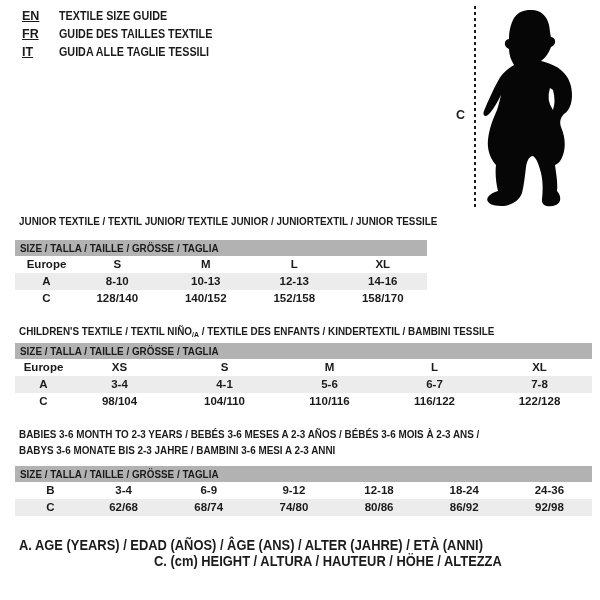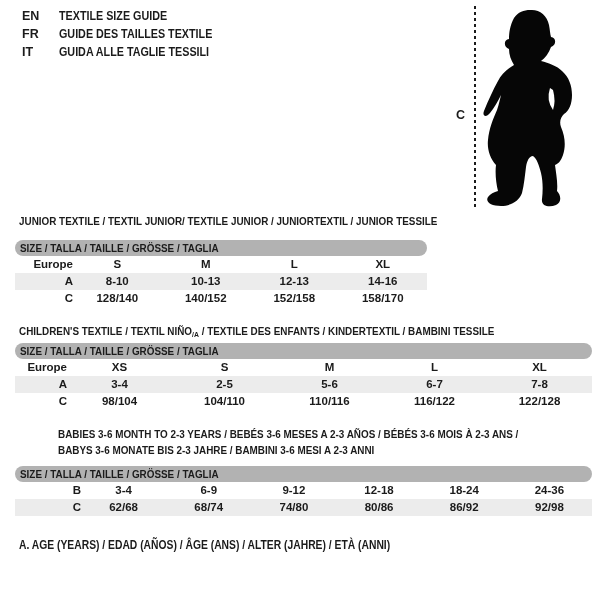--- a/index.html
+++ b/index.html
@@ -7,51 +7,51 @@
     position:relative;width:600px;height:600px;background:#ffffff;
     font-family:"Liberation Sans",sans-serif;font-weight:bold;color:#1b1b1b;
     overflow:hidden;
   }
   
   .cond{display:inline-block;transform:scaleX(0.86);transform-origin:0 50%;white-space:nowrap;}
 
   
   .lang-block{position:absolute;left:22px;top:7px;}
   .lang-row{display:flex;height:18px;line-height:18px;font-size:12.5px;}
-  .lang-code{width:37px;}
+  .lang-code{width:37px;text-decoration:underline;}
   .lang-label{display:inline-block;transform:scaleX(0.86);transform-origin:0 50%;white-space:nowrap;}
 
   
   .measure-line{
     position:absolute;left:474px;top:6px;width:2px;height:201px;
     background-image:repeating-linear-gradient(180deg,#1b1b1b 0,#1b1b1b 3px,transparent 3px,transparent 6px);
   }
   .measure-label{position:absolute;left:456px;top:108px;font-size:12.5px;line-height:14px;}
   .baby-svg{position:absolute;left:481px;top:3px;}
 
   
   .sec-title{position:absolute;font-size:11.5px;line-height:13px;}
-  .sec-title.two-line{line-height:16px;margin-left:39px;}
+  .sec-title.two-line{line-height:16px;}
   #junior-title{left:19px;top:215px;text-decoration:underline;}
   #children-title{left:19px;top:325px;}
   #babies-title{left:19px;top:426px;}
   .sec-title sub{font-size:8px;vertical-align:-2px;}
 
   
   table.size-table{position:absolute;border-collapse:collapse;table-layout:fixed;font-size:11.5px;}
   #junior-table{left:15px;top:240px;width:412px;}
   #children-table{left:15px;top:343px;width:577px;}
   #babies-table{left:15px;top:466px;width:577px;}
-  tr.size-head td{background:#b2b2b2;height:16px;line-height:16px;padding:0 0 0 5px;text-align:left;border-radius:8px;}
+  tr.size-head td{background:#b2b2b2;height:16px;line-height:16px;padding:0 0 0 5px;text-align:left;}
   tr.data td{height:17px;line-height:17px;padding:0;text-align:center;}
-  tr.data td.lbl{text-align:right;padding-left:5px;}
+  tr.data td.lbl{text-align:center;padding-left:5px;}
   tr.shaded td{background:#ececec;}
 
   
-  .footnotes{position:absolute;left:19px;top:537px;font-size:12px;text-align:right;}
+  .footnotes{position:absolute;left:19px;top:537px;font-size:15px;text-align:right;}
   .footnote{height:16px;line-height:16px;}
 </style>
 </head>
 <body>
 
 <div class="canvas">
 
   <div class="lang-block">
     <div class="lang-row">
       <span class="lang-code">EN</span>
@@ -166,21 +166,21 @@
       <td class="lbl">Europe</td>
       <td>XS</td>
       <td>S</td>
       <td>M</td>
       <td>L</td>
       <td>XL</td>
     </tr>
     <tr class="data shaded">
       <td class="lbl">A</td>
       <td>3-4</td>
-      <td>2-5</td>
+      <td>4-1</td>
       <td>5-6</td>
       <td>6-7</td>
       <td>7-8</td>
     </tr>
     <tr class="data">
       <td class="lbl">C</td>
       <td>98/104</td>
       <td>104/110</td>
       <td>110/116</td>
       <td>116/122</td>
@@ -223,15 +223,16 @@
       <td>74/80</td>
       <td>80/86</td>
       <td>86/92</td>
       <td>92/98</td>
     </tr>
   </tbody>
     </table>
 
   <div class="footnotes">
     <div class="footnote"><span class="cond">A. AGE (YEARS) / EDAD (AÑOS) / ÂGE (ANS) / ALTER (JAHRE) / ETÀ (ANNI)</span></div>
+    <div class="footnote"><span class="cond">C. (cm) HEIGHT / ALTURA / HAUTEUR / HÖHE / ALTEZZA</span></div>
   </div>
 
 </div>
 
 </body></html>

